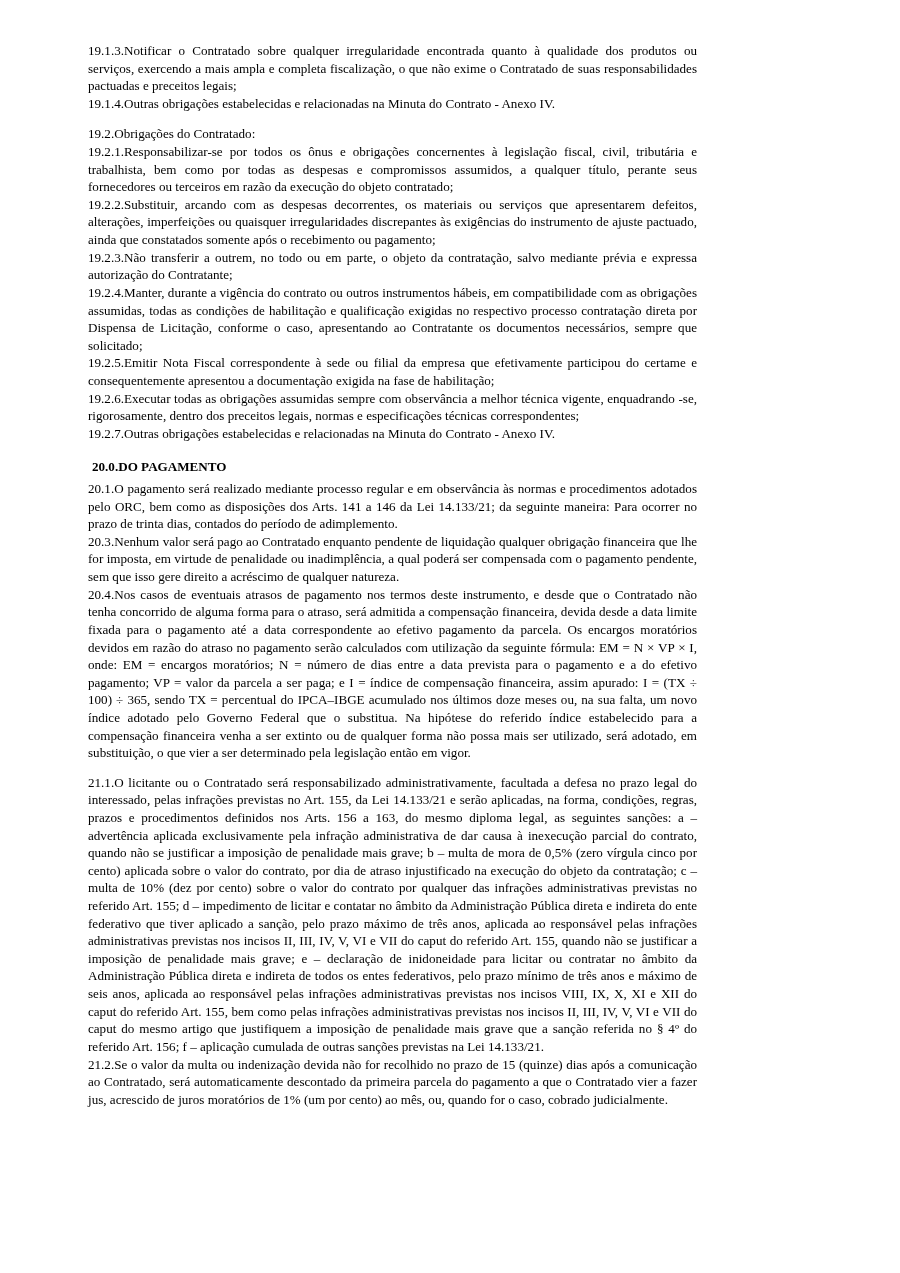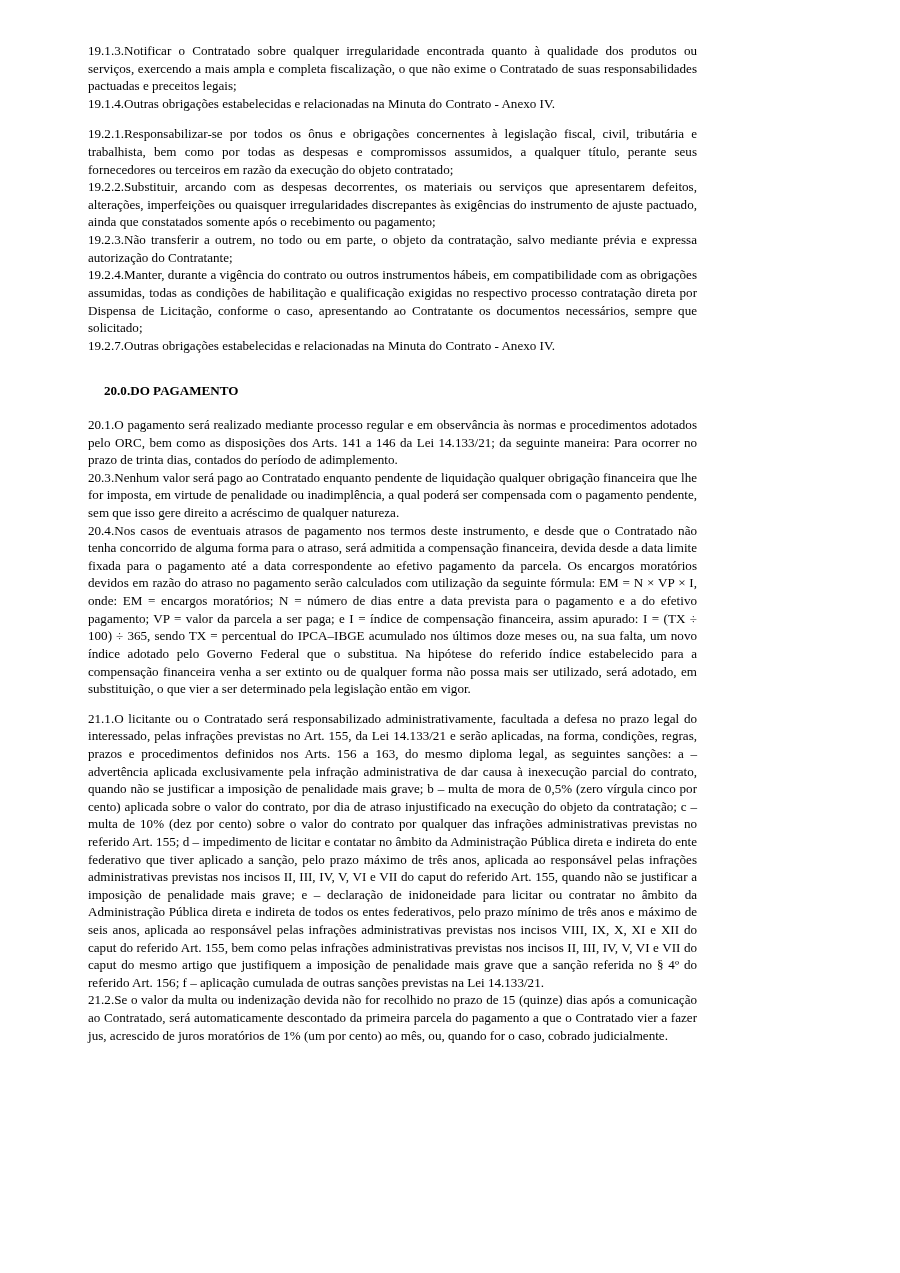--- a/index.html
+++ b/index.html
@@ -28,42 +28,45 @@
     margin: 0;
     padding: 0;
     text-align: justify;
     text-justify: inter-word;
   }
   .spacer {
     height: 13px;
   }
   .heading {
     font-weight: bold;
-    margin: 16px;
+    margin: 4px;
     text-align: left;
   }
   .section-gap {
     height: 12px;
   }
 </style>
 </head>
 <body>
 
 <div class="page">
   <div class="doc">
 
     <p class="para">19.1.3.Notificar o Contratado sobre qualquer irregularidade encontrada quanto à qualidade dos produtos ou serviços, exercendo a mais ampla e completa fiscalização, o que não exime o Contratado de suas responsabilidades pactuadas e preceitos legais;</p>
     <p class="para">19.1.4.Outras obrigações estabelecidas e relacionadas na Minuta do Contrato  - Anexo IV.</p>
 
     <div class="spacer"></div>
 
+    <p class="para">19.2.Obrigações  do Contratado:</p>
     <p class="para">19.2.1.Responsabilizar-se por todos os ônus e obrigações concernentes à legislação fiscal, civil, tributária e trabalhista, bem como por todas as despesas e compromissos assumidos, a qualquer título, perante seus fornecedores ou terceiros em razão da execução do objeto contratado;</p>
     <p class="para">19.2.2.Substituir, arcando com as despesas decorrentes, os materiais ou serviços que apresentarem defeitos, alterações, imperfeições ou quaisquer irregularidades discrepantes às exigências do instrumento de ajuste pactuado, ainda que constatados somente após o recebimento ou pagamento;</p>
     <p class="para">19.2.3.Não transferir a outrem, no todo ou em parte, o objeto da contratação, salvo mediante prévia e expressa autorização do Contratante;</p>
     <p class="para">19.2.4.Manter, durante a vigência do contrato ou outros instrumentos hábeis, em compatibilidade com as obrigações assumidas, todas as condições de habilitação e qualificação exigidas no respectivo processo contratação direta por Dispensa de Licitação, conforme o caso, apresentando ao Contratante os documentos necessários, sempre que solicitado;</p>
+    <p class="para">19.2.5.Emitir Nota Fiscal correspondente à sede ou filial da empresa que efetivamente participou do certame e consequentemente  apresentou  a documentação  exigida na fase de habilitação;</p>
+    <p class="para">19.2.6.Executar todas as obrigações assumidas sempre com observância a melhor técnica vigente, enquadrando -se, rigorosamente,  dentro dos preceitos legais, normas e especificações técnicas correspondentes;</p>
     <p class="para">19.2.7.Outras obrigações estabelecidas e relacionadas na Minuta do Contrato  - Anexo IV.</p>
 
     <div class="section-gap"></div>
 
     <p class="heading">20.0.DO PAGAMENTO</p>
     <p class="para">20.1.O  pagamento  será realizado mediante processo regular e em observância às normas e procedimentos adotados pelo ORC, bem como as disposições dos Arts. 141 a 146 da Lei 14.133/21; da seguinte maneira: Para ocorrer no prazo de trinta dias, contados do período de adimplemento.</p>
     <p class="para">20.3.Nenhum valor será pago ao Contratado enquanto pendente de liquidação qualquer obrigação financeira que lhe for imposta, em virtude de penalidade ou inadimplência, a qual poderá ser compensada com o pagamento pendente, sem que isso gere direito a acréscimo de qualquer natureza.</p>
     <p class="para">20.4.Nos casos de eventuais atrasos de pagamento nos termos deste instrumento, e desde que o Contratado não tenha concorrido de alguma forma para o atraso, será admitida a compensação financeira, devida desde a data limite fixada para o pagamento até a data correspondente ao efetivo pagamento da parcela. Os encargos moratórios devidos em razão do atraso no pagamento serão calculados com utilização da seguinte fórmula: EM = N × VP × I, onde: EM = encargos moratórios; N = número de dias entre a data prevista para o pagamento e a do efetivo pagamento; VP = valor da parcela a ser paga; e I = índice de compensação financeira, assim apurado: I = (TX ÷ 100) ÷ 365, sendo TX = percentual do IPCA–IBGE acumulado nos últimos doze meses ou, na sua falta, um novo índice adotado pelo Governo Federal que o substitua. Na hipótese do referido índice estabelecido para a compensação financeira venha a ser extinto ou de qualquer forma não possa mais ser utilizado, será adotado, em substituição, o que vier a ser determinado pela legislação então em vigor.</p>
 
     <div class="section-gap"></div>

